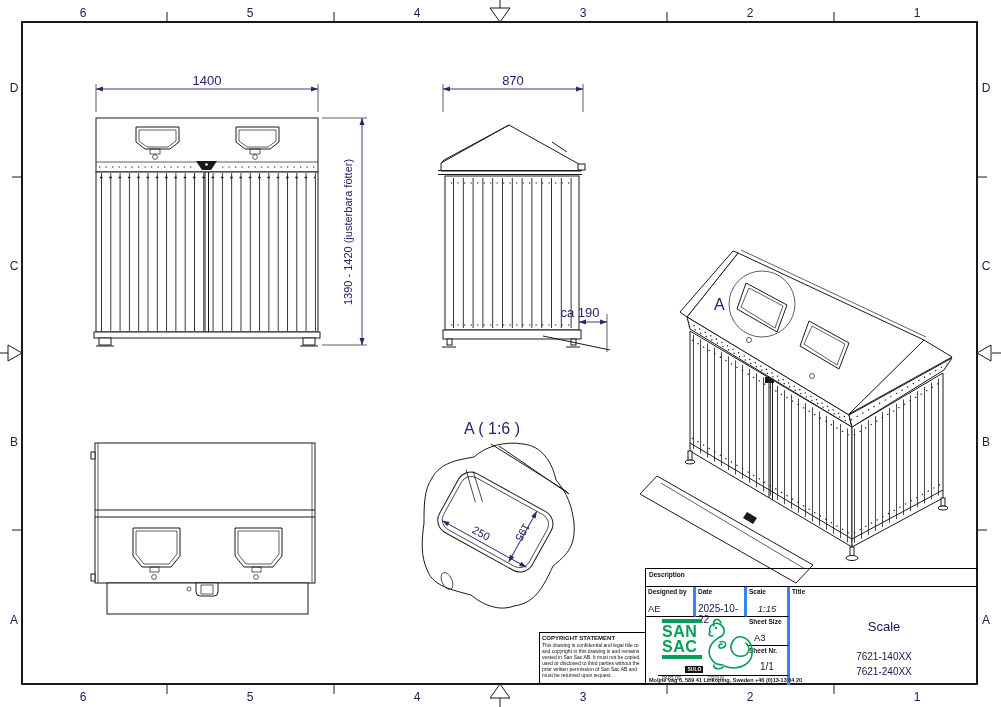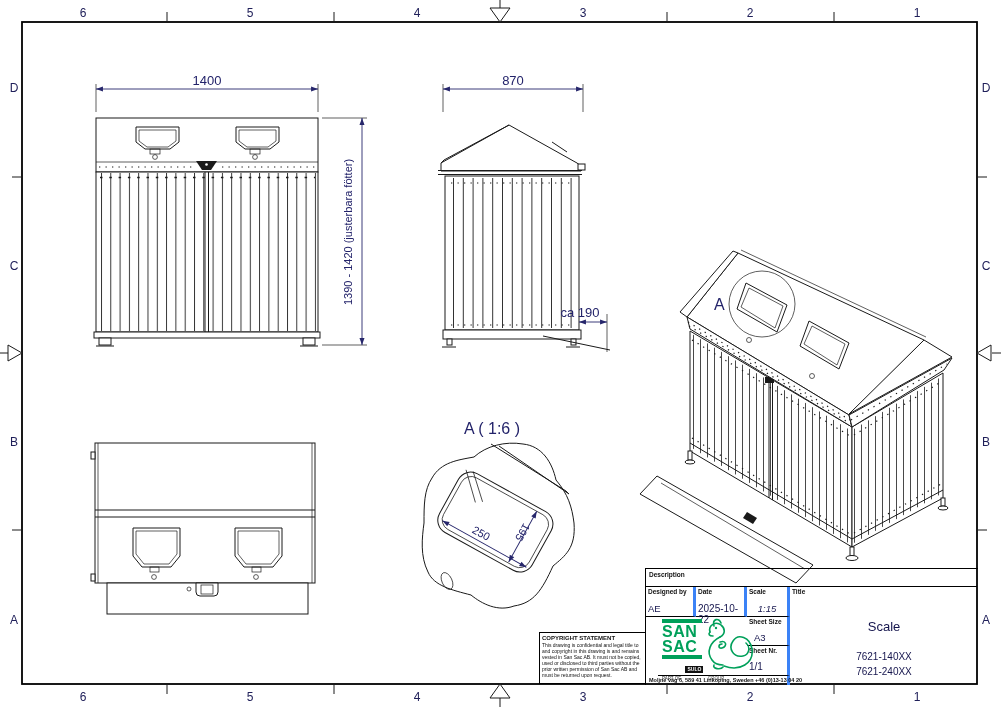--- a/index.html
+++ b/index.html
@@ -292,21 +292,21 @@
   <div class="cell br bb" style="left:101px;top:18px;width:43px;height:30px;">
     <div class="lbl" style="position:absolute;left:2px;top:1px;">Scale</div>
     <div class="val" style="position:absolute;left:0;top:16px;width:100%;text-align:center;font-style:italic;">1:15</div>
   </div>
   <div class="cell br bb" style="left:101px;top:48px;width:43px;height:29px;">
     <div class="lbl" style="position:absolute;left:2px;top:1px;">Sheet Size</div>
     <div class="val" style="position:absolute;left:7px;top:15px;">A3</div>
   </div>
   <div class="cell br bb" style="left:101px;top:77px;width:43px;height:30px;">
     <div class="lbl" style="position:absolute;left:2px;top:1px;">Sheet Nr.</div>
-    <div class="val" style="position:absolute;left:2px;top:15px;font-size:10px;">1/1</div>
+    <div class="val" style="position:absolute;left:13px;top:15px;font-size:10px;">1/1</div>
   </div>
   <div class="cell" style="left:144px;top:18px;width:188px;height:98px;">
     <div class="lbl" style="position:absolute;left:2px;top:1px;">Title</div>
     <div class="titleMain" style="position:absolute;left:0;top:32px;width:100%;">Scale</div>
     <div class="partNums" style="position:absolute;left:0;top:62px;width:100%;">7621-140XX</div>
     <div class="partNums" style="position:absolute;left:0;top:77px;width:100%;">7621-240XX</div>
   </div>
   <div class="cell bb" style="left:0;top:48px;width:101px;height:59px;margin-left:12px;">
     <div class="sansac">
       <div>SAN</div>

